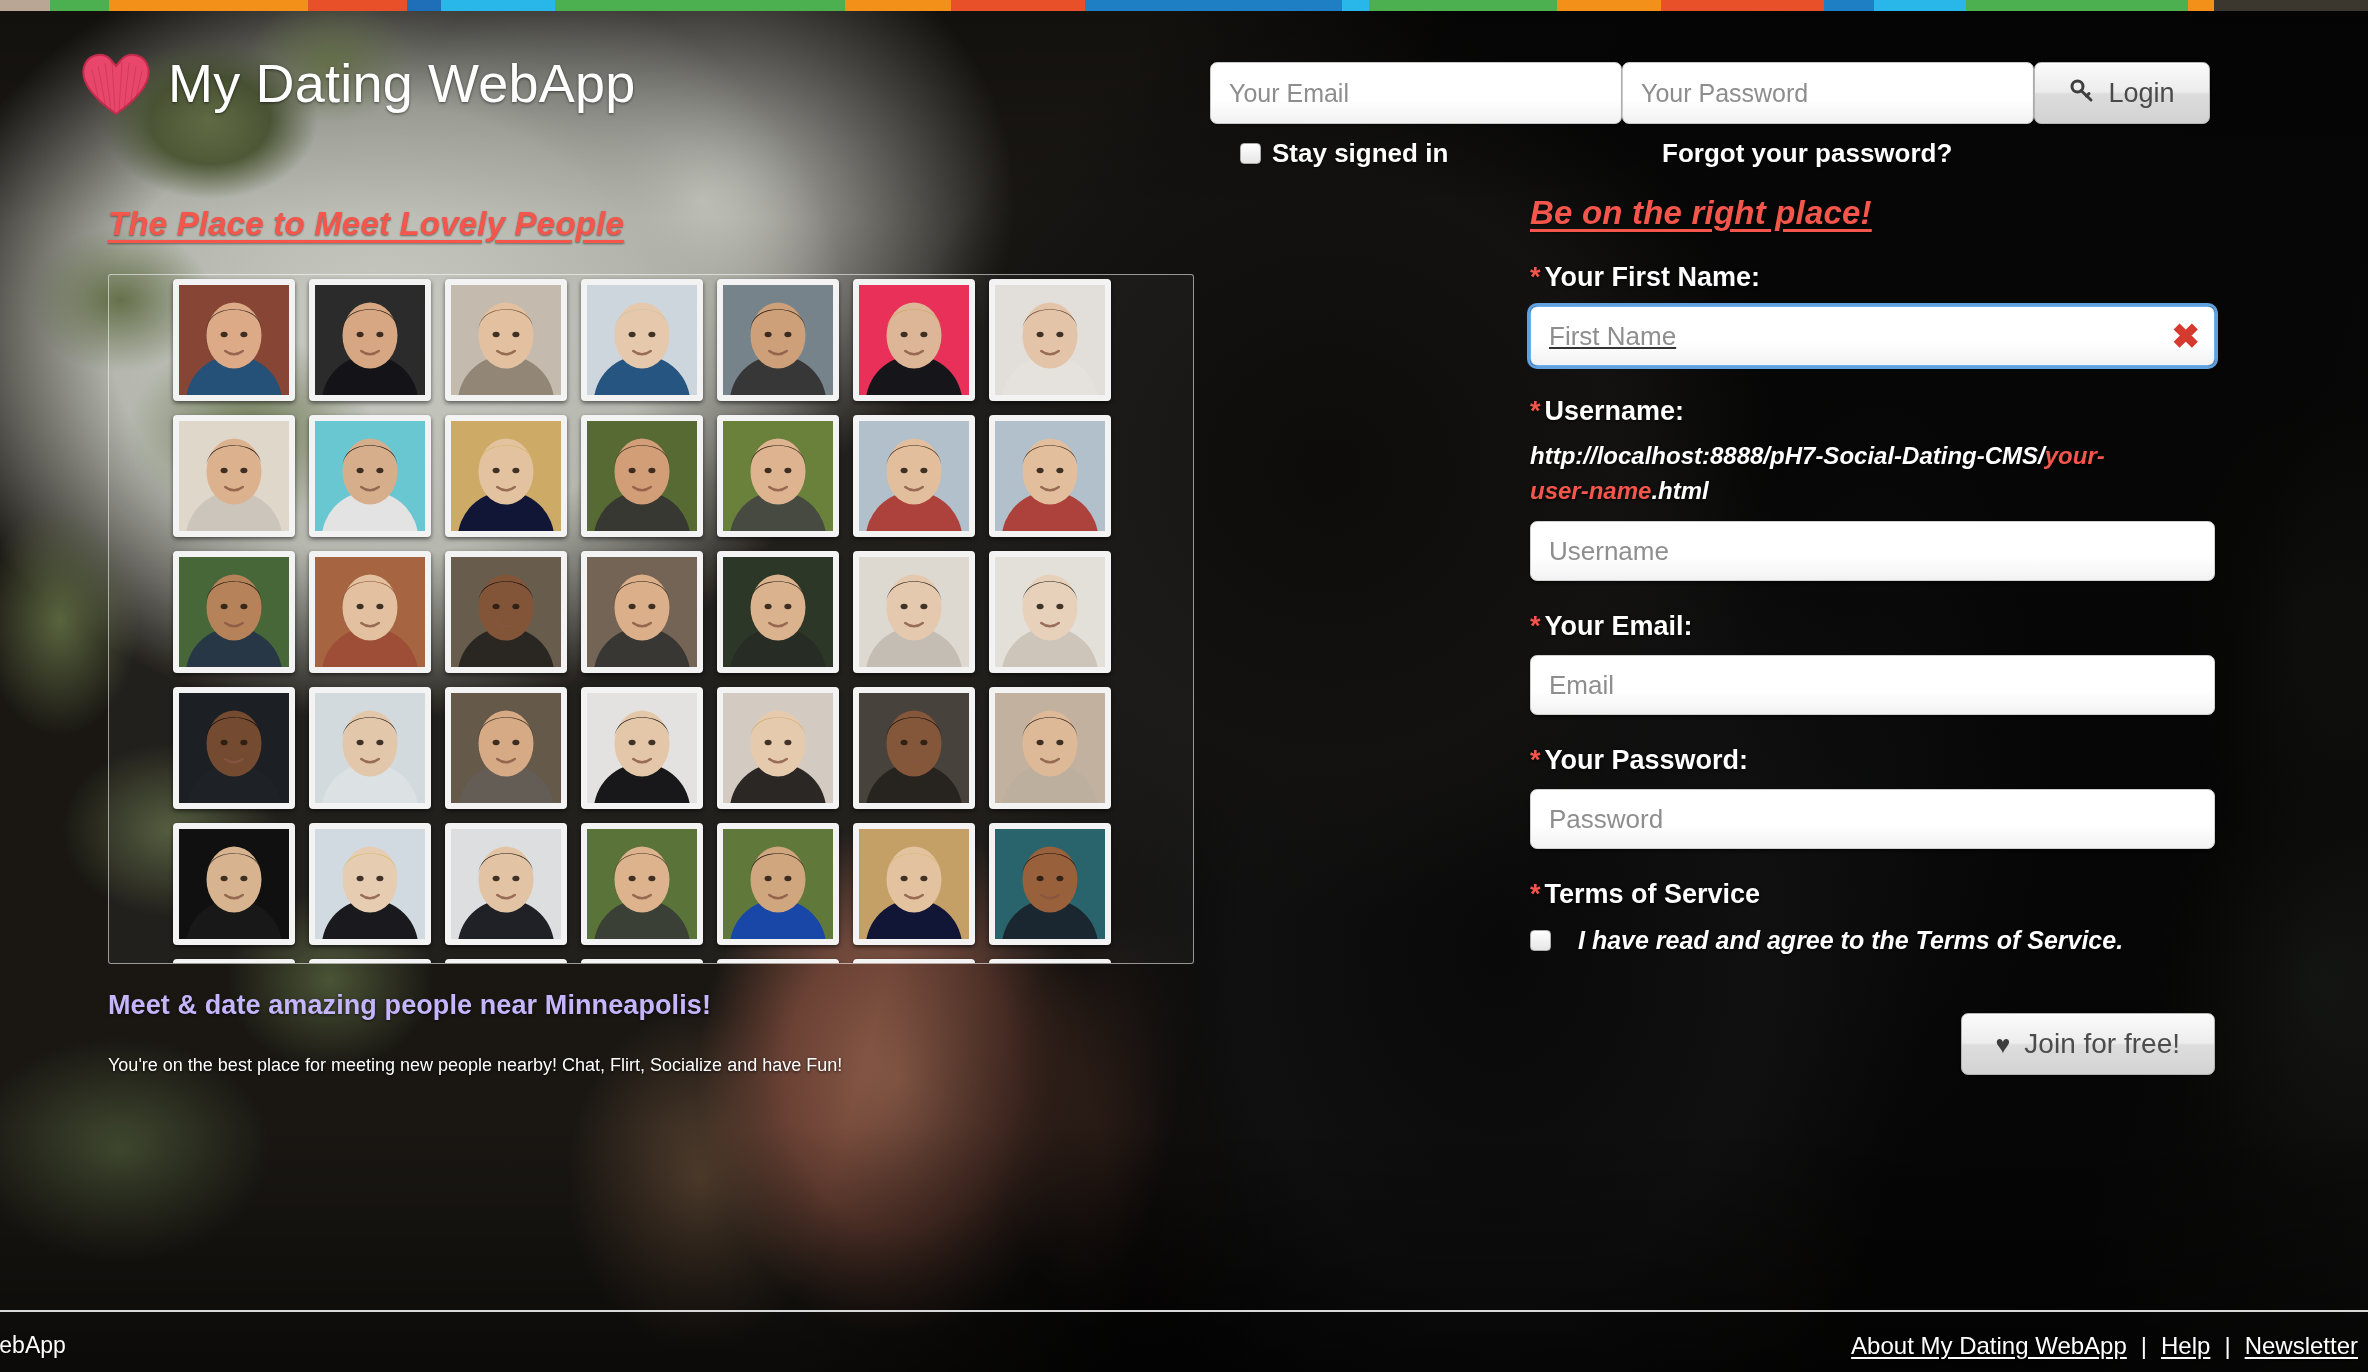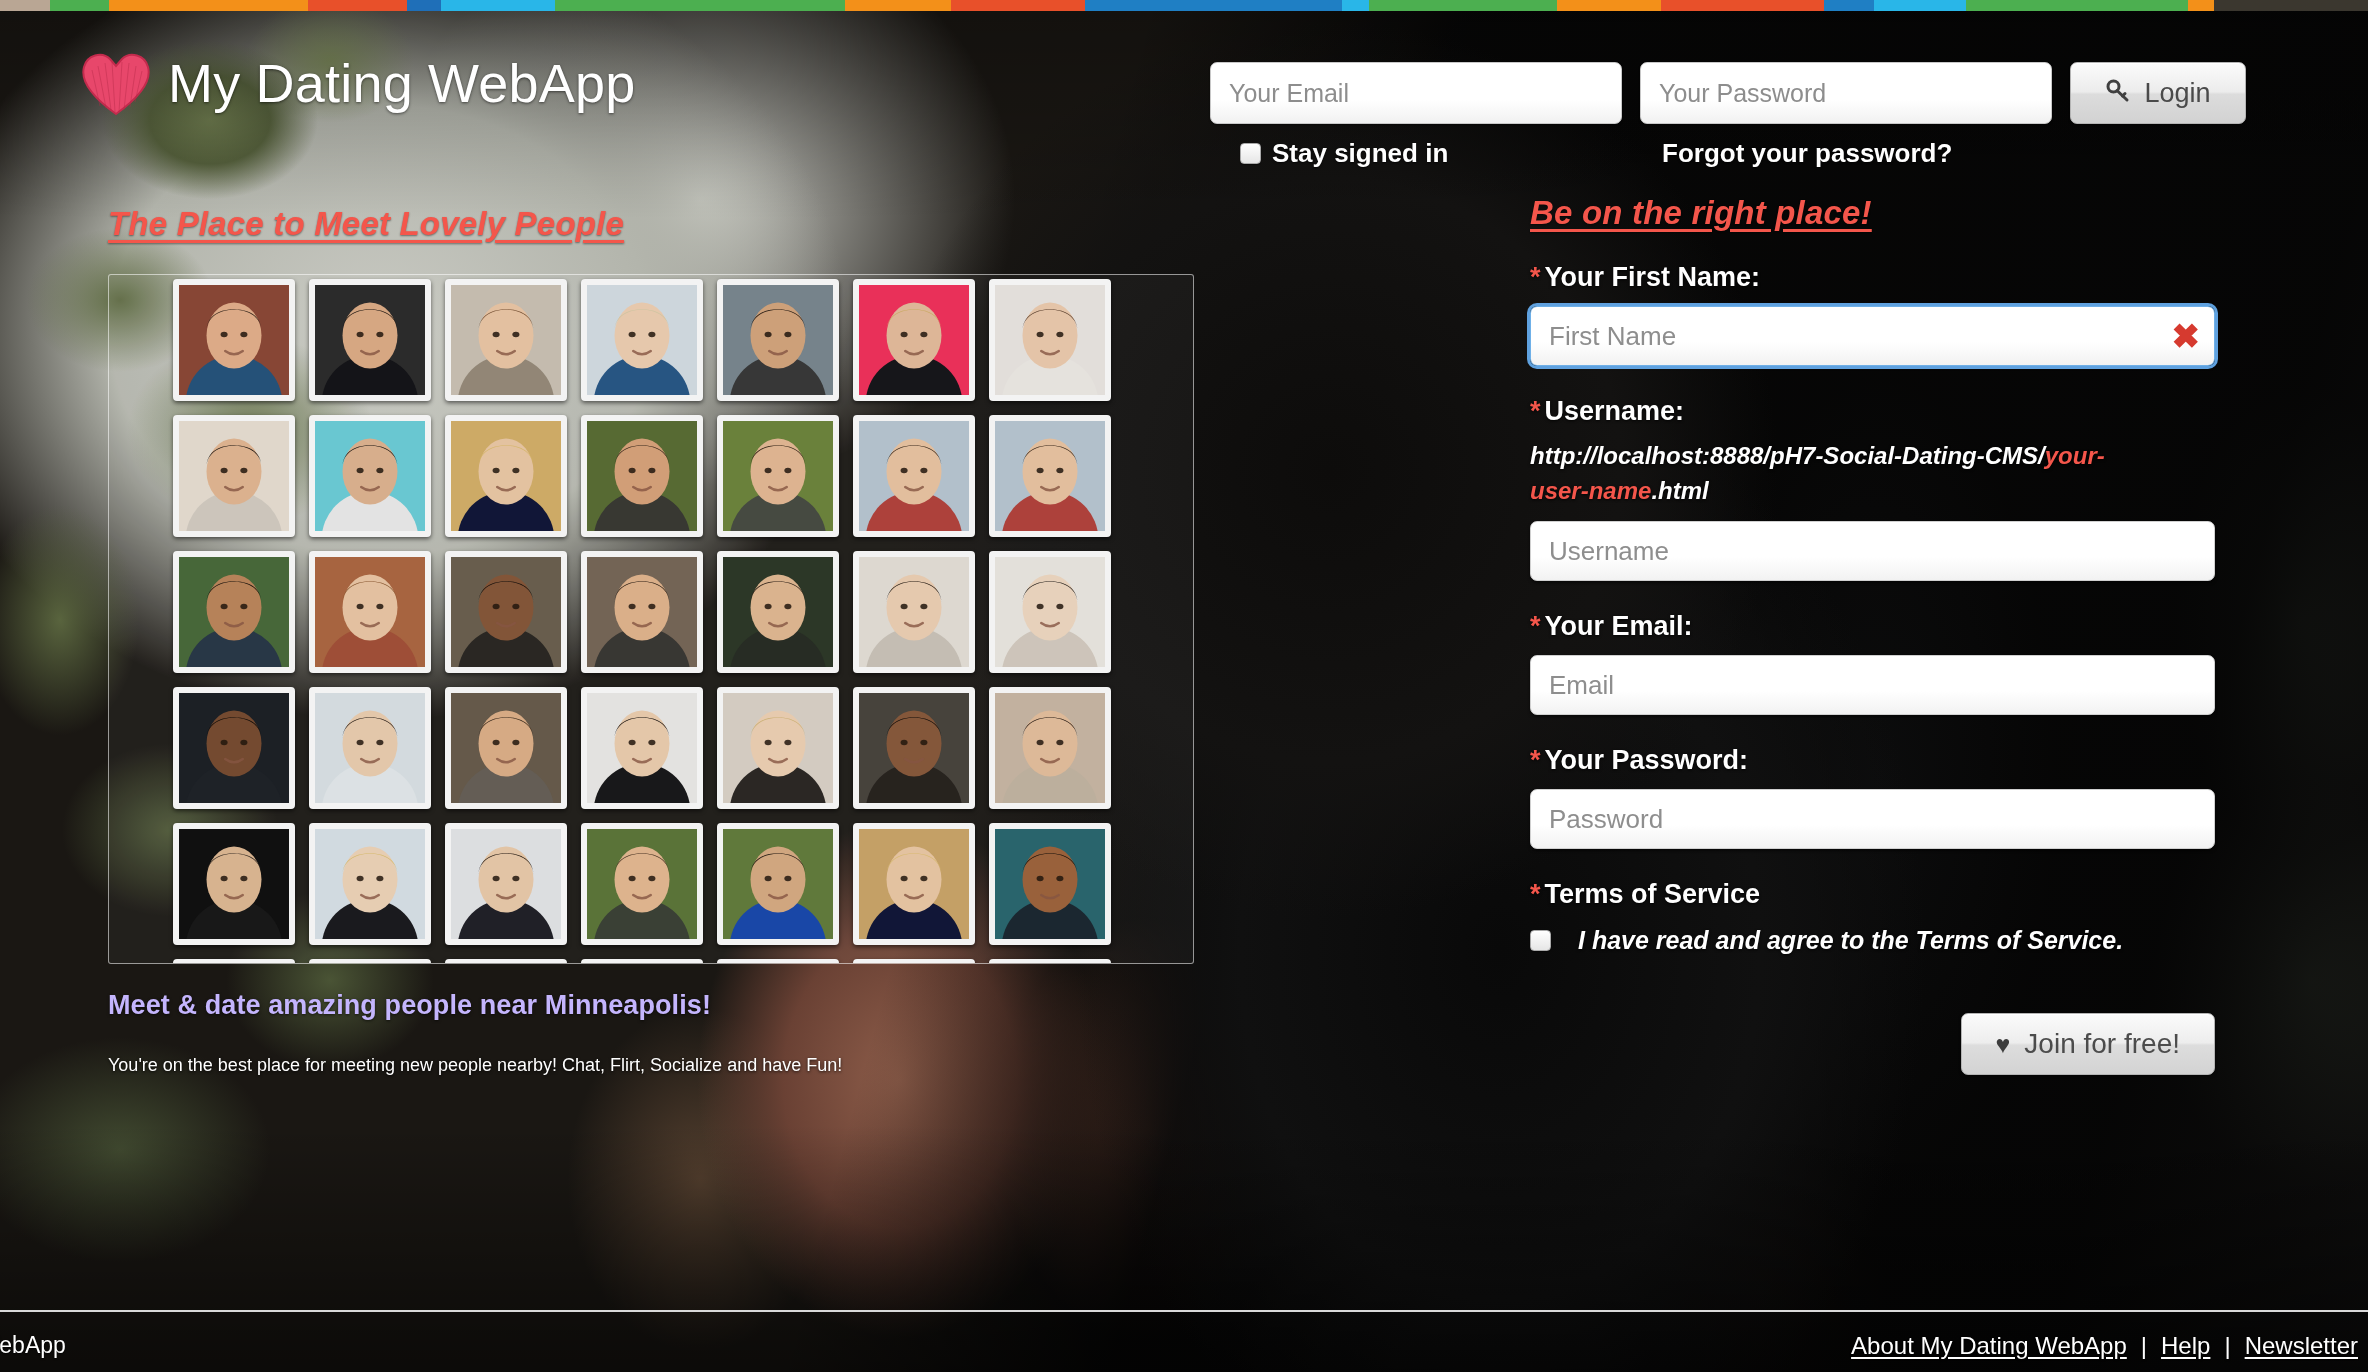--- a/index.html
+++ b/index.html
@@ -104,21 +104,21 @@
     white-space: nowrap;
   }
 
   
   #loginbox {
     position: absolute;
     left: 1210px;
     top: 62px;
     width: 1060px;
   }
-  #login-row { display: flex; align-items: flex-start; gap: 18px; }
+  #login-row { display: flex; align-items: flex-start; }
   .loginput {
     height: 62px;
     border: 1px solid #c8c8c8;
     border-radius: 7px;
     background: linear-gradient(180deg,#ffffff 0%,#ffffff 62%,#f1f1f1 100%);
     box-shadow: 0 1px 2px rgba(0,0,0,.45), inset 0 1px 0 #fff;
     font-size: 25px;
     color: #333;
     padding: 0 18px;
     font-family: "Liberation Sans", sans-serif;
@@ -297,20 +297,21 @@
     font-size: 26px;
     color: #333;
     padding: 0 56px 0 18px;
     outline: none;
     font-family: "Liberation Sans", sans-serif;
   }
   .finput::placeholder { color: #8e8e8e; }
   .finput.focused {
     border-color: #6fb0e8;
     box-shadow: 0 0 0 3px rgba(100,170,235,.95), 0 2px 3px rgba(0,0,0,.5);
+    text-decoration: underline;
   }
   .xmark {
     position: absolute;
     right: 20px;
     top: 50%;
     transform: translateY(-50%);
     color: #d63a2f;
     font-size: 34px;
     font-weight: bold;
     line-height: 1;

